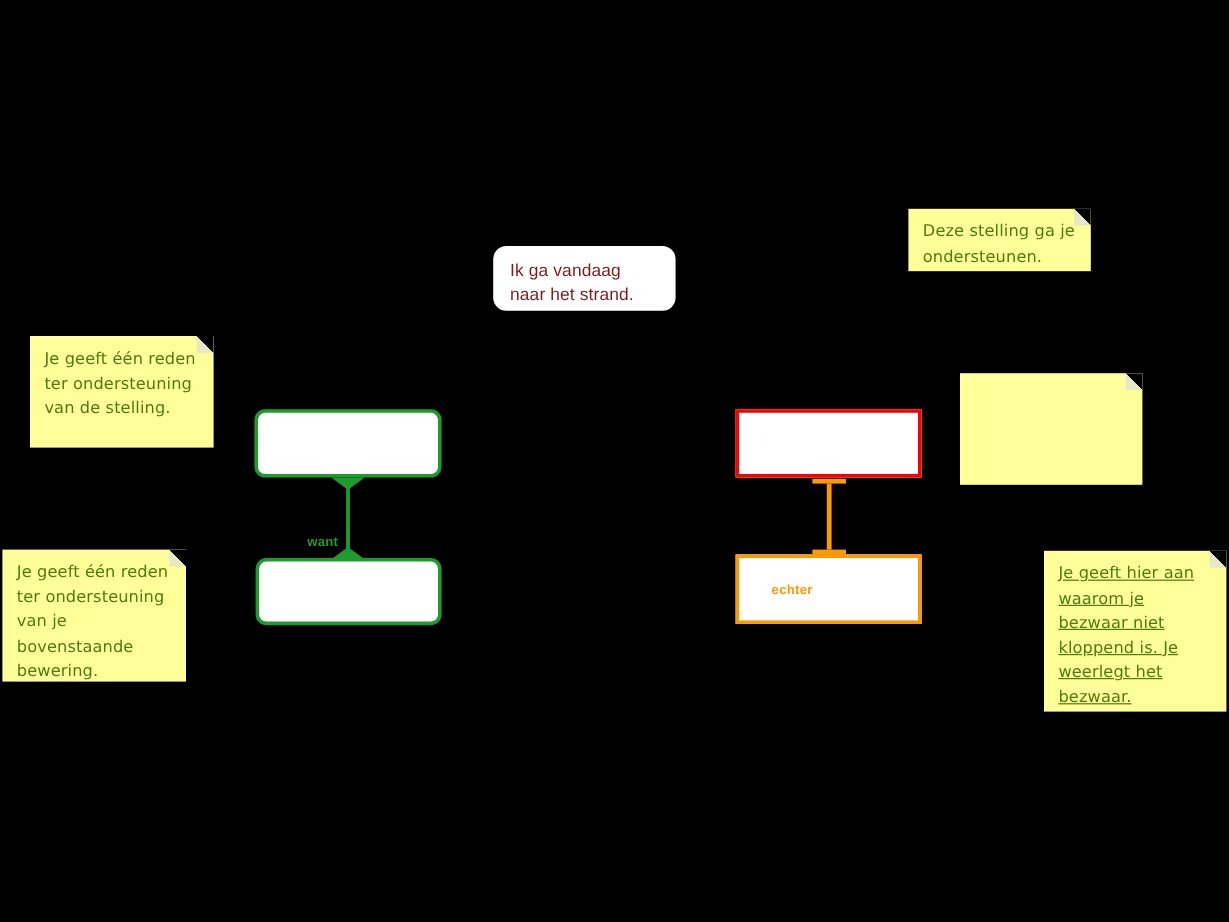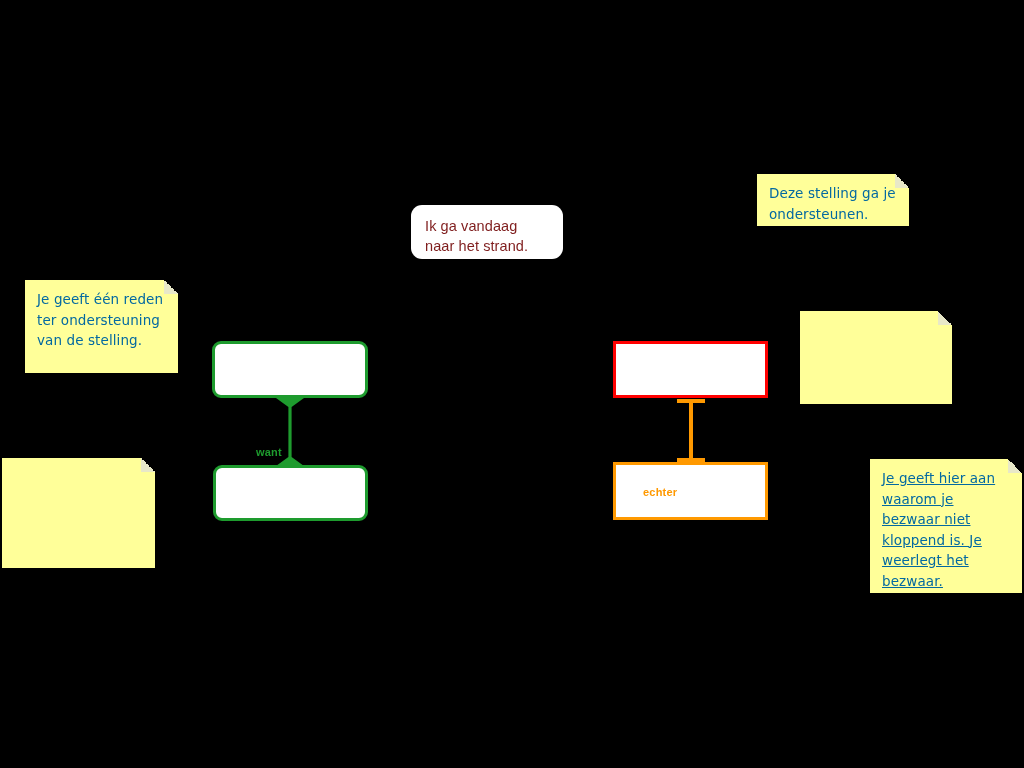--- a/index.html
+++ b/index.html
@@ -68,21 +68,21 @@
     letter-spacing: 0.2px;
     white-space: nowrap;
   }
   .conn-label.green { color: #1e9b2e; }
   .conn-label.orange { color: #ff9900; }
 
   
   .note {
     position: absolute;
     background: #ffff99;
-    color: #0369a1;
+    color: #4d7c0f;
     box-sizing: border-box;
     padding: 9px 12px 9px 12px;
     font-family: "DejaVu Sans", sans-serif;
     font-size: 13.5px;
     line-height: 20.5px;
     letter-spacing: 0.1px;
     overflow: hidden;
   }
   
   .note .fold {
@@ -141,20 +141,21 @@
     <span class="note-text">Deze stelling ga je ondersteunen.</span>
   </div>
 
   <div class="note" style="left:25px; top:280px; width:153px; height:93px;">
     <span class="fold"></span>
     <span class="note-text">Je geeft één reden ter ondersteuning van de stelling.</span>
   </div>
 
   <div class="note" style="left:2px; top:458px; width:153px; height:110px;">
     <span class="fold"></span>
+    <span class="note-text">Je geeft één reden ter ondersteuning van je bovenstaande bewering.</span>
   </div>
 
   <div class="note" style="left:800px; top:311px; width:152px; height:93px;">
     <span class="fold"></span>
   </div>
 
   <div class="note" style="left:870px; top:459px; width:152px; height:134px;text-decoration:underline;">
     <span class="fold"></span>
     <span class="note-text">Je geeft hier aan waarom je bezwaar niet kloppend is. Je weerlegt het bezwaar.</span>
   </div>

